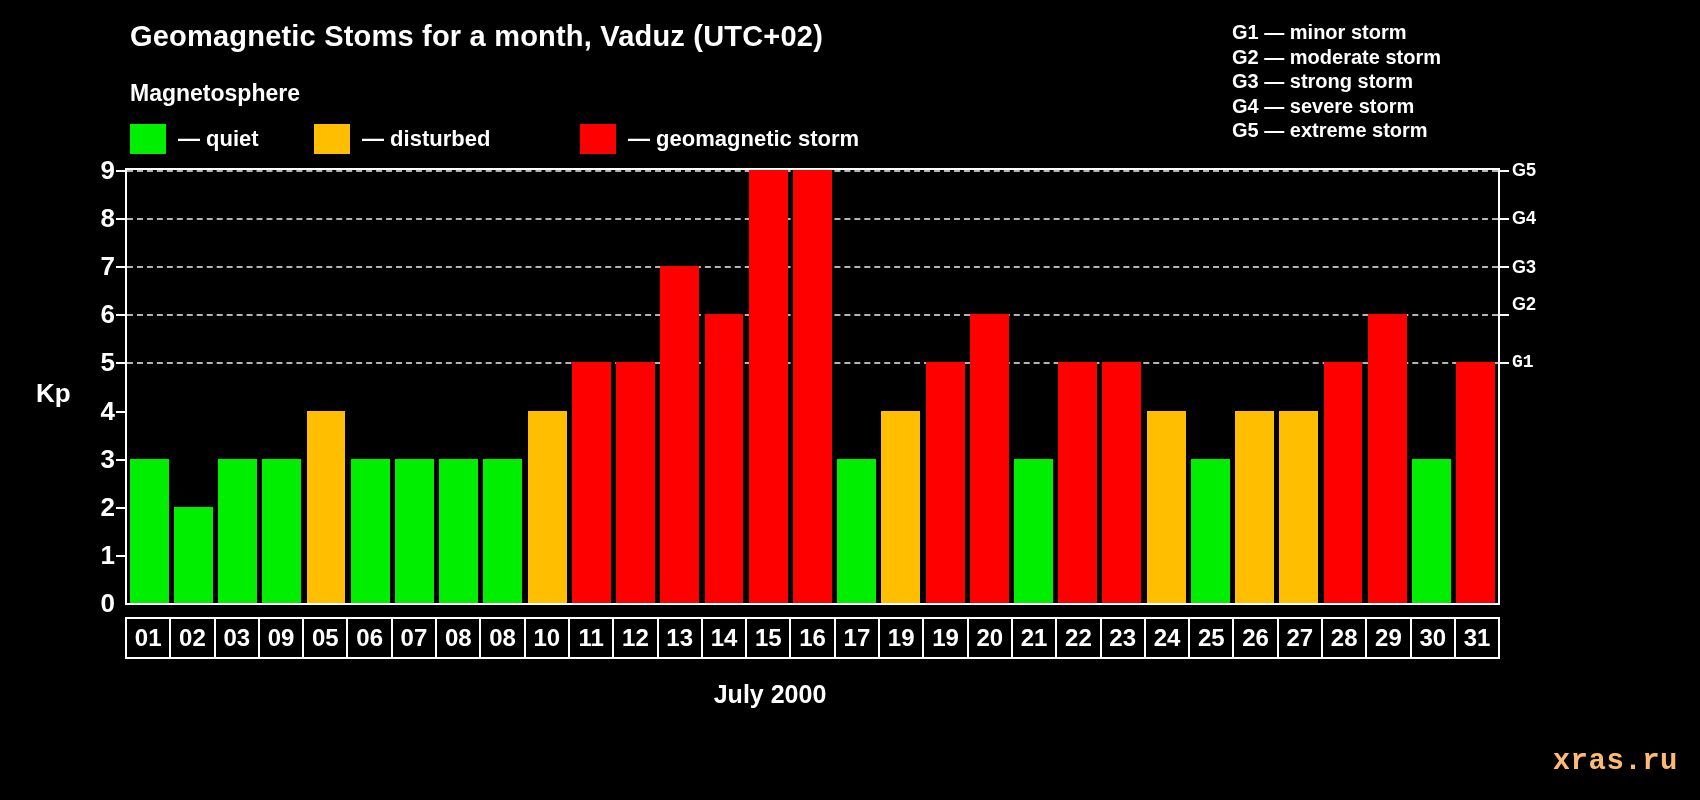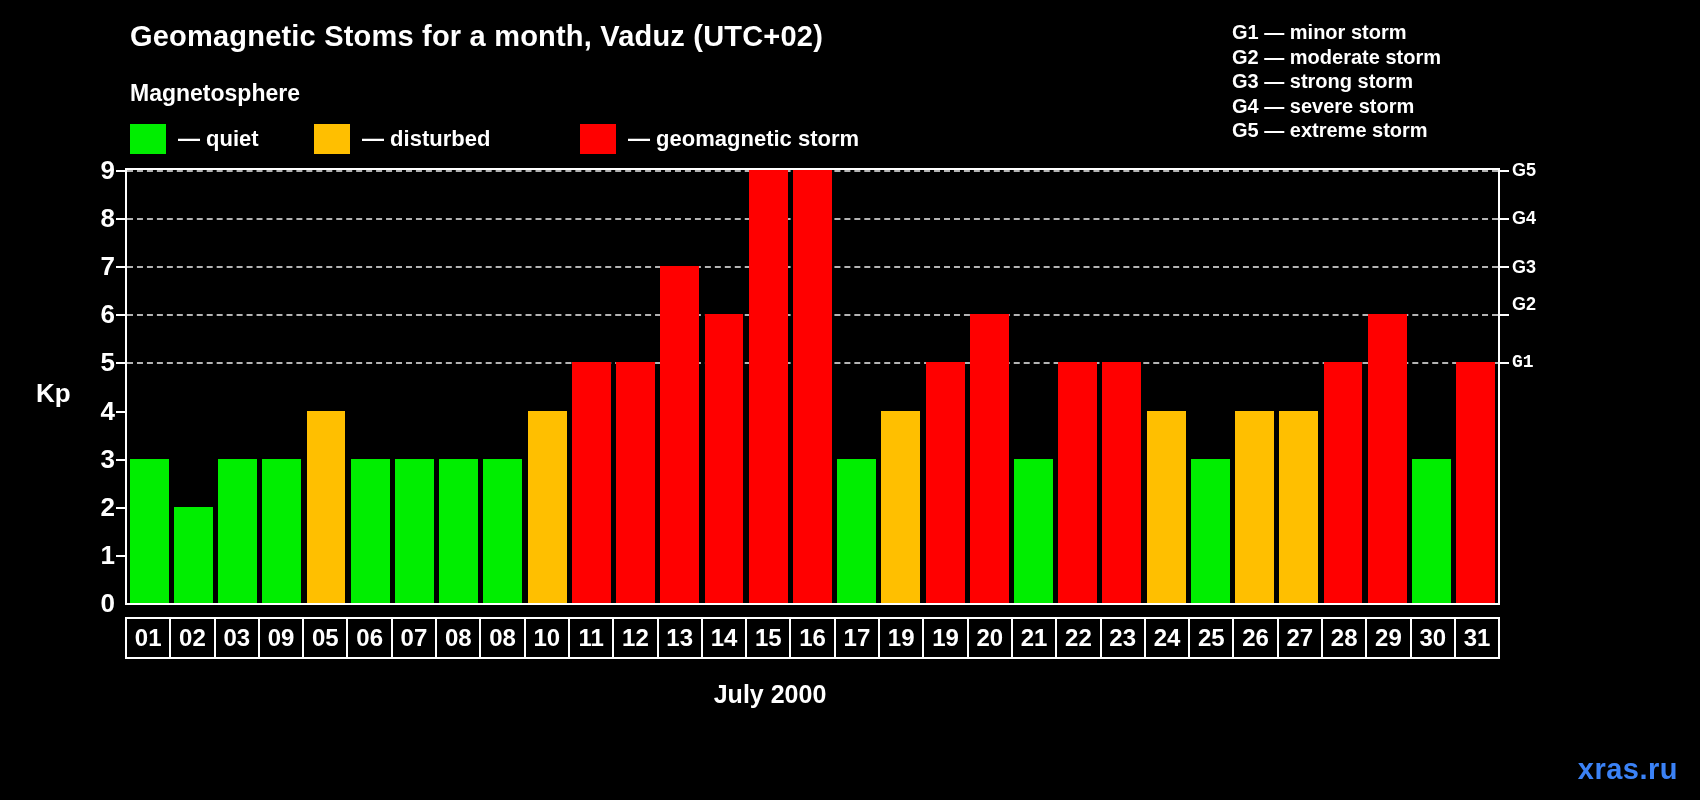--- a/index.html
+++ b/index.html
@@ -127,24 +127,25 @@
   .day-cell:last-child{border-right:none;}
 
   
   #x-axis-title{
     position:absolute;left:0;top:680px;width:1700px;
     text-align:center;
     font-size:25px;font-weight:bold;
   }
   #x-axis-title span{position:relative;left:-80px;}
   #watermark{
-    position:absolute;right:22px;bottom:14px;
+    position:absolute;right:22px;bottom:22px;
     font-size:29px;font-weight:bold;
-    color:#3b82f6;
+    color:#fdba74;
     letter-spacing:.5px;
+    font-family:Liberation Mono, monospace;
   }
 </style>
 </head>
 <body>
 
 <div id="title">Geomagnetic Stoms for a month, Vaduz (UTC+02)</div>
 
 <div id="legend-heading">Magnetosphere</div>
 
 <div id="legend-row">

